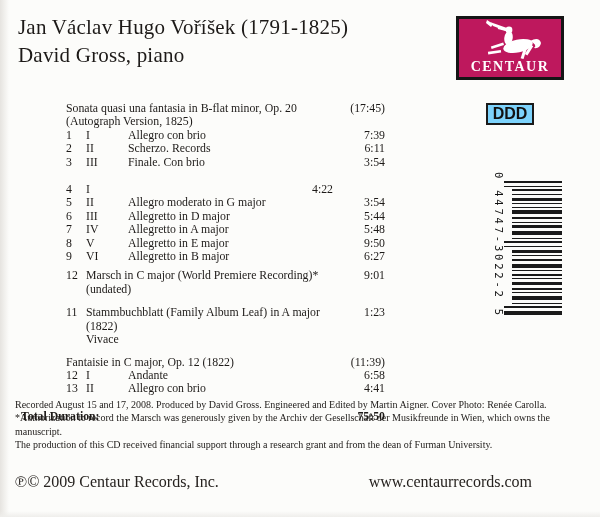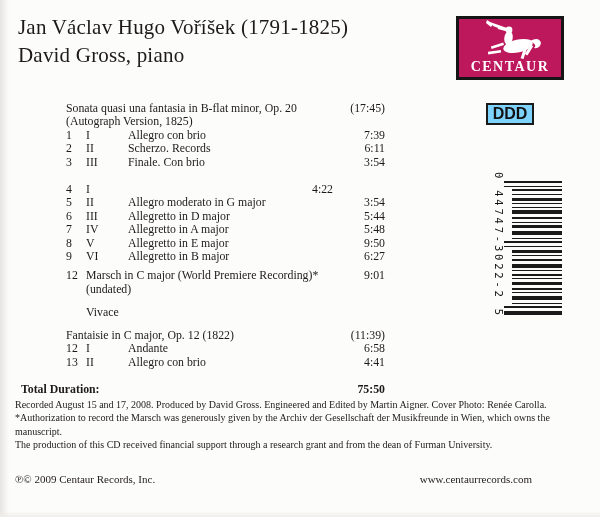--- a/index.html
+++ b/index.html
@@ -61,21 +61,21 @@
 
   
   .credits{position:absolute;left:15px;top:398px;width:574px;
     font-size:10px;line-height:13.3px;}
   .credits p{margin:0;}
 
   
   .bottomline{position:absolute;left:0;top:473px;width:600px;
     display:flex;justify-content:space-between;
     padding-left:15px;padding-right:68px;box-sizing:border-box;
-    font-size:11px;color:#26221f;}
+    font-size:16px;color:#26221f;}
 </style>
 </head>
 <body>
 
 <div id="cover">
   <div class="edge-left"></div>
   <div class="edge-bottom"></div>
 
   <div class="header">
     <div>Jan Václav Hugo Voříšek (1791-1825)</div>
@@ -210,20 +210,25 @@
       </div>
       <div class="section sec-2">
         <div class="track-row">
           <span class="col-num">12</span>
           <span class="col-title wide">Marsch in C major (World Premiere Recording)* (undated)</span>
           <span class="col-time">9:01</span>
         </div>
       </div>
       <div class="section sec-3">
         <div class="track-row">
+          <span class="col-num">11</span>
+          <span class="col-title wide">Stammbuchblatt (Family Album Leaf) in A major (1822)</span>
+          <span class="col-time">1:23</span>
+        </div>
+        <div class="track-row">
           <span class="col-num"></span>
           <span class="col-title wide">Vivace</span>
         </div>
       </div>
       <div class="section sec-4">
         <div class="heading-row">
           <span class="heading-text">Fantaisie in C major, Op. 12 (1822)</span>
           <span class="heading-dur">(11:39)</span>
         </div>
         <div class="track-row">

